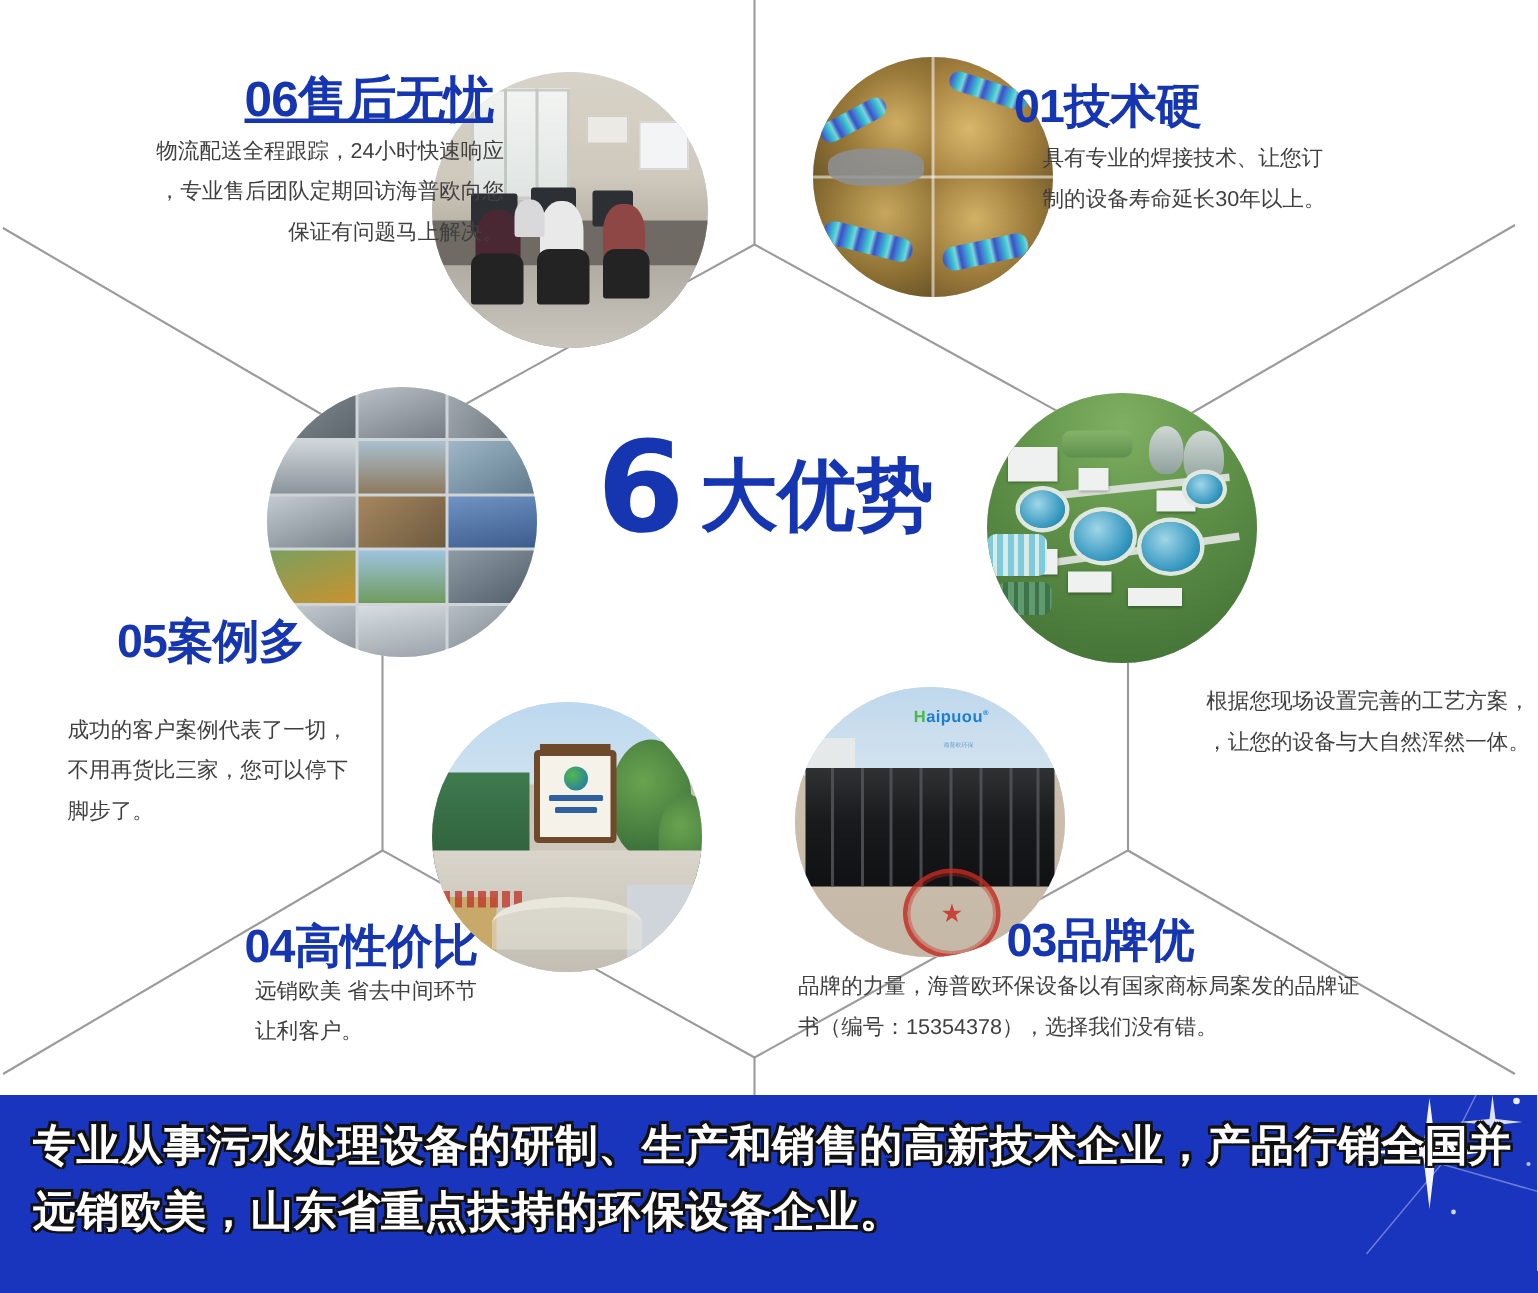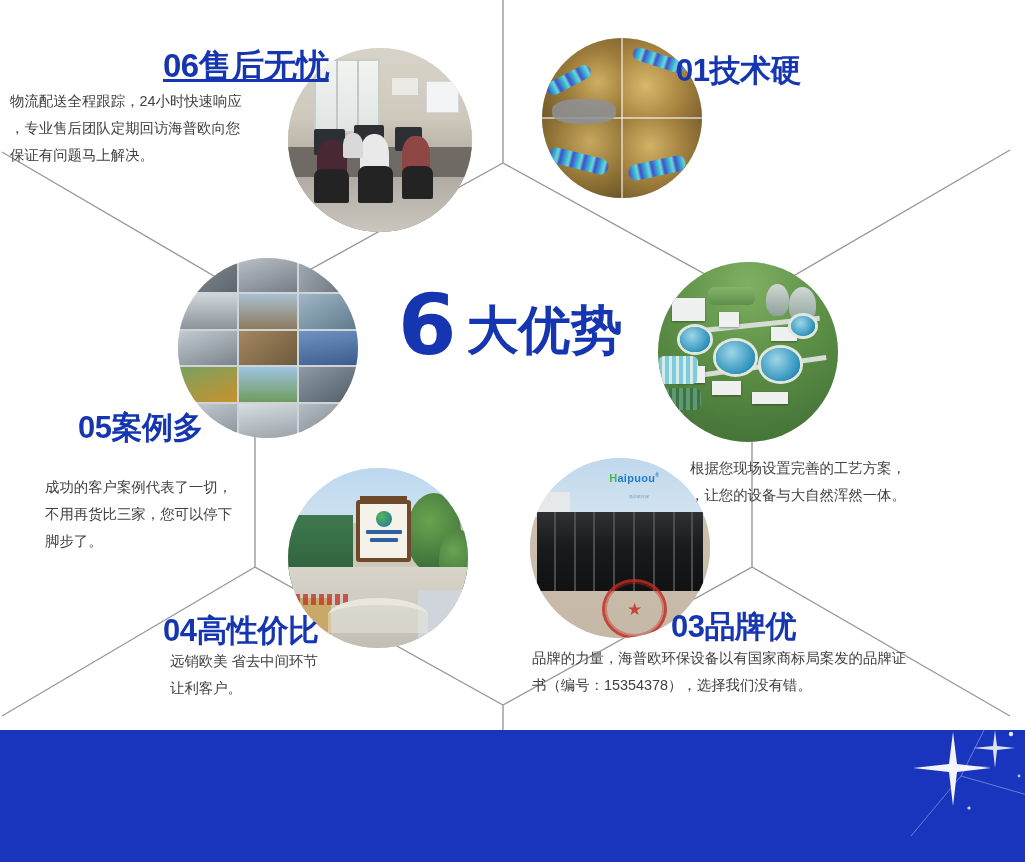--- a/index.html
+++ b/index.html
@@ -116,21 +116,21 @@
      grid-template-columns:repeat(3,1fr);grid-template-rows:repeat(5,1fr);gap:2px;}
   .p05 .cell{background:#9aa3ab;}
 
   
   .head{position:absolute;color:#1536b0;font-weight:bold;white-space:nowrap;
         letter-spacing:-0.5px;}
 
   
   .desc{position:absolute;color:#404040;font-size:14.4px;line-height:27px;
         white-space:pre-line;}
-  .desc.r{text-align:left;}
+  .desc.r{text-align:right;}
   .desc.l{text-align:left;}
 
   
   #center{position:absolute;left:398px;top:283px;white-space:nowrap;color:#1536b0;}
   #center .big{font-size:84px;font-weight:bold;line-height:1;vertical-align:-6px;
      font-family:"DejaVu Sans","Liberation Sans",sans-serif;}
   #center .txt{font-size:52px;font-weight:bold;margin-left:10px;}
 
   
   #banner{position:absolute;left:0;top:730px;width:1025px;height:132px;
@@ -297,20 +297,22 @@
       <div class="cell" style="background:linear-gradient(150deg,#b6bec5,#717a82);"></div>
     </div>
   </div>
 
   <div class="head" style="left:163px;top:44px;font-size:33px;text-decoration:underline;">06售后无忧</div>
   <div class="desc r" style="left:10px;top:88px;width:326px;">物流配送全程跟踪，24小时快速响应
 ，专业售后团队定期回访海普欧向您
 保证有问题马上解决。</div>
 
   <div class="head" style="left:676px;top:50px;font-size:31px;">01技术硬</div>
+  <div class="desc l" style="left:695px;top:93px;width:300px;">具有专业的焊接技术、让您订
+制的设备寿命延长30年以上。</div>
 
   <div class="desc r" style="left:690px;top:455px;width:330px;">根据您现场设置完善的工艺方案，
 ，让您的设备与大自然浑然一体。</div>
 
   <div class="head" style="left:671px;top:606px;font-size:31px;text-align:right;">03品牌优</div>
   <div class="desc l" style="left:532px;top:645px;width:495px;">品牌的力量，海普欧环保设备以有国家商标局案发的品牌证
 书（编号：15354378），选择我们没有错。</div>
 
   <div class="head" style="left:163px;top:610px;font-size:31px;">04高性价比</div>
   <div class="desc l" style="left:170px;top:648px;width:320px;">远销欧美 省去中间环节
@@ -335,16 +337,20 @@
         <circle cx="170" cy="18" r="2.2" opacity=".9"></circle>
         <circle cx="128" cy="92" r="1.6" opacity=".8"></circle>
         <circle cx="178" cy="60" r="1.4" opacity=".7"></circle>
       </g>
       <g stroke="#ffffff" stroke-width="1" opacity=".35" fill="none">
         <path d="M70 120 L120 60 L190 80"></path>
         <path d="M120 60 L150 0"></path>
       </g>
     </svg>
 
+    <div id="bannerTextWrap">
+      <div class="bline">专业从事污水处理设备的研制、生产和销售的高新技术企业，产品行销全国并</div>
+      <div class="bline">远销欧美，山东省重点扶持的环保设备企业。</div>
+    </div>
   </div>
 
 
 </div>
 
 </body></html>

